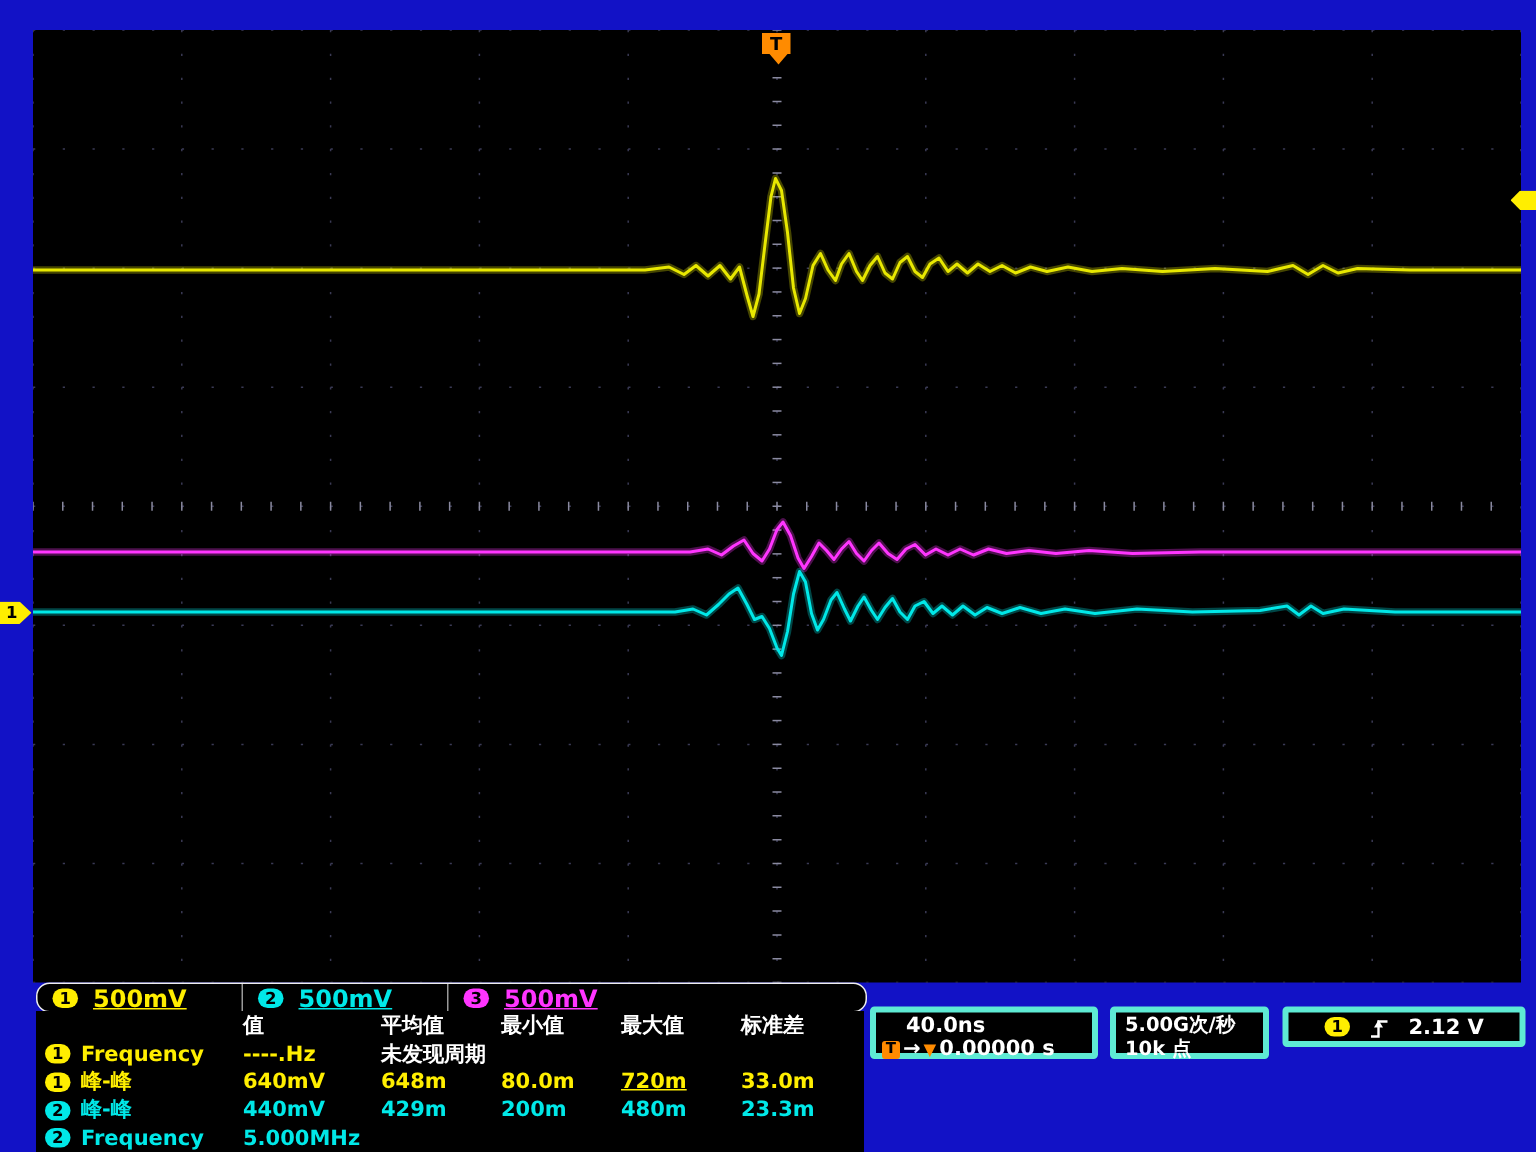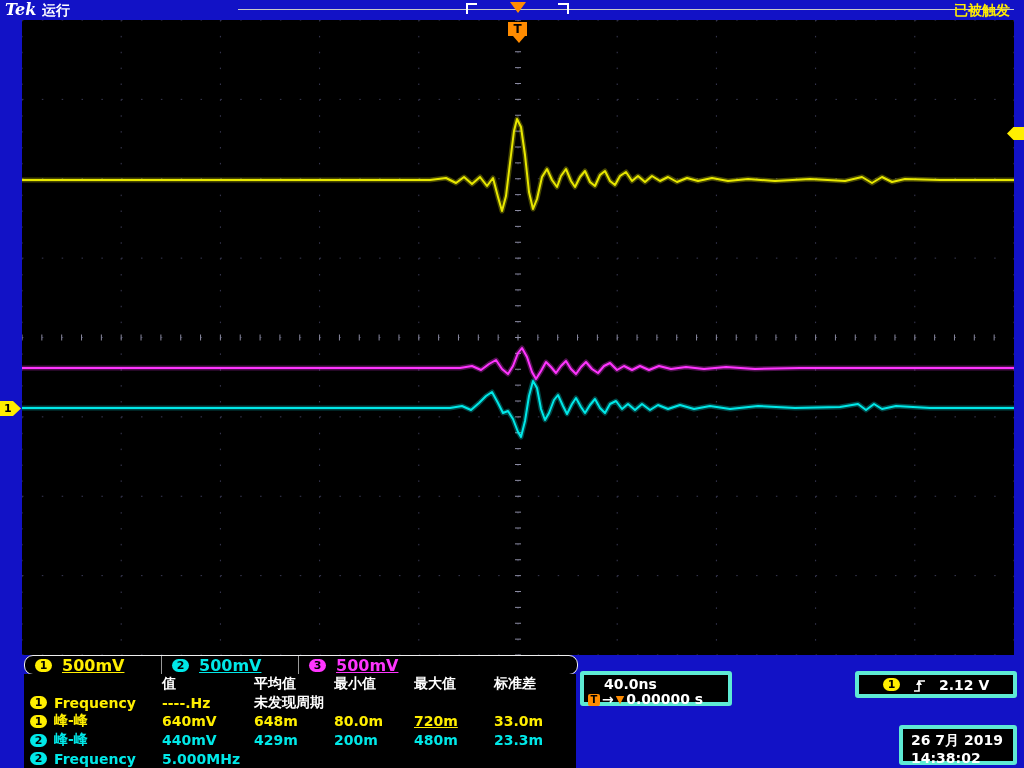--- a/index.html
+++ b/index.html
@@ -65,29 +65,20 @@
   .ratebox{left:740px;top:16px;width:106px;height:35px;font-size:13px;line-height:16px;padding:1px 0 0 6px;}
   .trigbox{left:855px;top:16px;width:162px;height:27px;display:flex;align-items:center;
            gap:13px;padding-left:24px;font-size:14px;}
   .datebox{left:899px;top:70px;width:118px;height:40px;font-size:14px;line-height:18px;padding:2px 0 0 8px;}
 </style>
 </head>
 <body>
 
 <div class="screen">
 
-  <div class="topbar">
-    <span class="tek-logo">Tek</span>
-    <span class="run-status">运行</span>
-    <div class="record-line"></div>
-    <div class="bracket-l"></div>
-    <div class="bracket-r"></div>
-    <div class="trig-arrow-top"></div>
-    <span class="trig-status">已被触发</span>
-  </div>
 
   <div class="grat">
     <svg id="wave-svg" width="992" height="635">
         <line x1="0" y1="0" x2="0" y2="635" stroke="#3a3a55" stroke-width="1" stroke-dasharray="1.5 14.375"></line>
         <line x1="99.2" y1="0" x2="99.2" y2="635" stroke="#3a3a55" stroke-width="1" stroke-dasharray="1.5 14.375"></line>
         <line x1="198.4" y1="0" x2="198.4" y2="635" stroke="#3a3a55" stroke-width="1" stroke-dasharray="1.5 14.375"></line>
         <line x1="297.6" y1="0" x2="297.6" y2="635" stroke="#3a3a55" stroke-width="1" stroke-dasharray="1.5 14.375"></line>
         <line x1="396.8" y1="0" x2="396.8" y2="635" stroke="#3a3a55" stroke-width="1" stroke-dasharray="1.5 14.375"></line>
         <line x1="496" y1="0" x2="496" y2="635" stroke="#3a3a55" stroke-width="1" stroke-dasharray="1.5 14.375"></line>
         <line x1="595.2" y1="0" x2="595.2" y2="635" stroke="#3a3a55" stroke-width="1" stroke-dasharray="1.5 14.375"></line>
@@ -270,28 +261,28 @@
     <div class="box timebox">
       <div class="scaleline">40.0ns</div>
       <div class="posline">
         <span class="t-badge">T</span>
           <span>→</span>
           <span class="orange">▼</span>
           <span>0.00000 s</span>
       </div>
     </div>
 
+    <div class="box ratebox">
+      <div>5.00G次/秒</div>
+      <div>10k 点</div>
+    </div>
 
     <div class="box trigbox">
       <span class="pill" style="background: rgb(255, 238, 0);">1</span>
       <svg width="13" height="16">
         <polyline points="1,14 6,14 6,4 12,4" fill="none" stroke="#fff" stroke-width="1.6"></polyline>
         <polygon points="3,8 9,8 6,3" fill="#fff"></polygon>
       </svg>
       <span>2.12 V</span>
     </div>
 
-    <div class="box datebox">
-      <div>26 7月 2019</div>
-      <div>14:38:02</div>
-    </div>
   </div>
 </div>
 
 </body></html>

